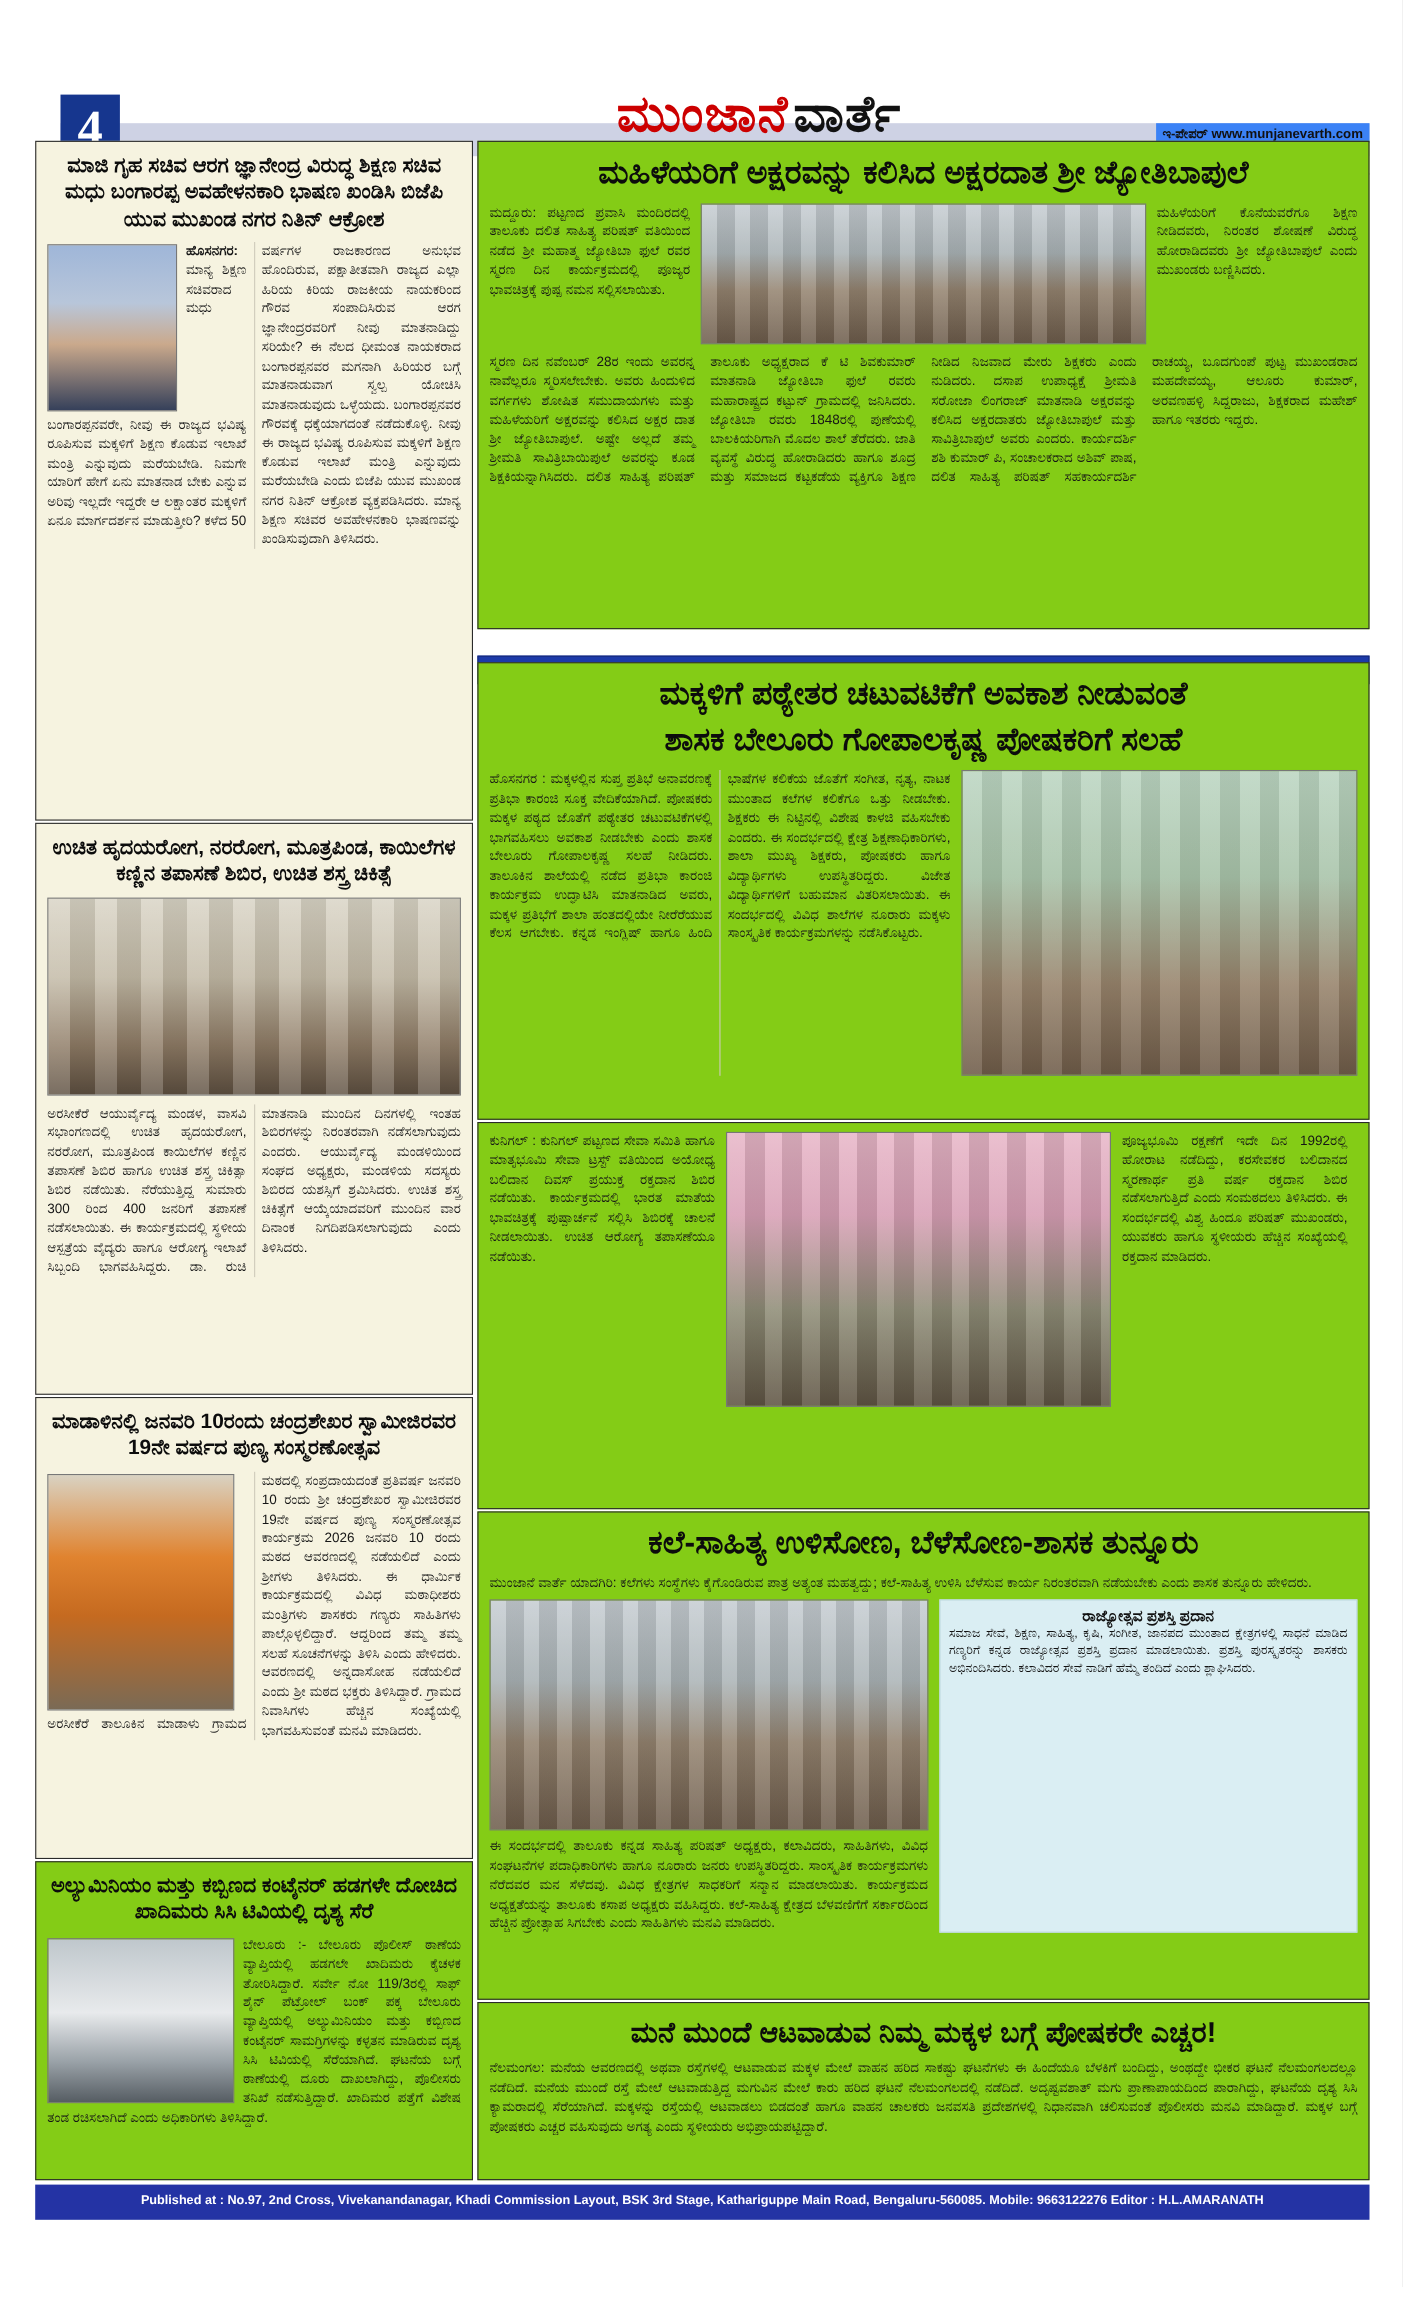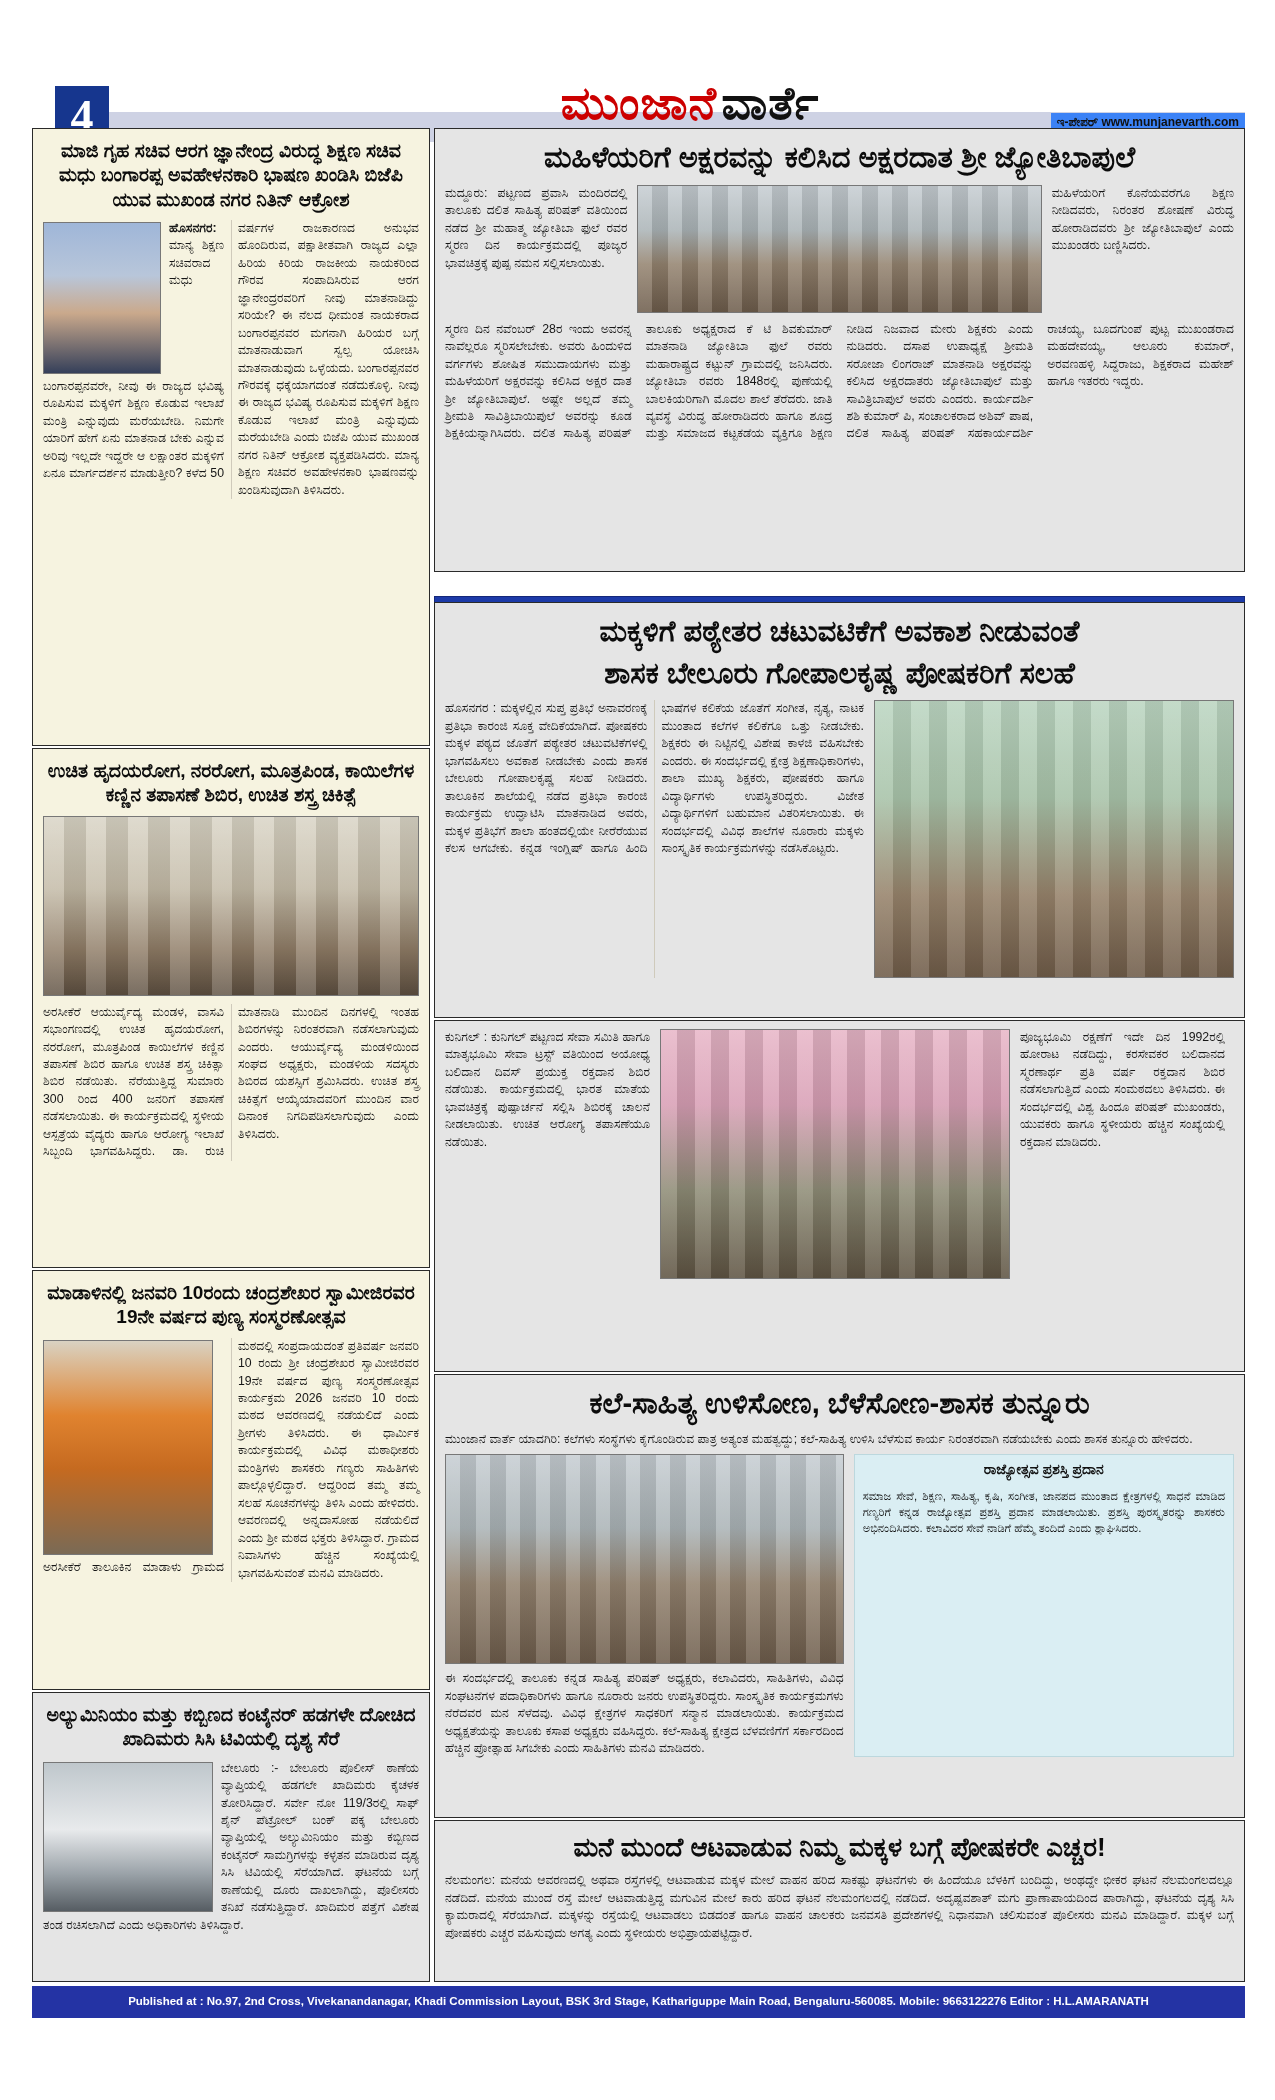--- a/index.html
+++ b/index.html
@@ -12,21 +12,21 @@
            font-family:"Liberation Serif",serif;}
   .masthead{position:absolute;left:430px;top:80px;width:520px;text-align:center;line-height:1;}
   .masthead .w1{color:#cc0000;font-size:46px;font-weight:bold;letter-spacing:1px;}
   .masthead .w2{color:#111;font-size:46px;font-weight:bold;letter-spacing:1px;}
   .masthead .tag{display:block;font-size:13px;color:#222;margin-top:2px;font-weight:bold;}
   .hinfo{position:absolute;right:30px;top:110px;width:260px;text-align:right;line-height:1.35;}
   .hinfo .ep{background:#3b82f6;display:inline-block;padding:1px 6px;font-size:12px;font-weight:bold;}
   .hinfo .dk{font-size:13px;font-weight:bold;color:#1a1a1a;}
   .hinfo .de{font-size:12px;font-weight:bold;color:#111;}
   
-  .art{position:absolute;border:1px solid #2a2a2a;box-sizing:border-box;padding:8px 10px;background:#e5e5e5;overflow:hidden;}
+  .art{position:absolute;border:1px solid #2a2a2a;box-sizing:border-box;padding:8px 10px;background:#84cc16;overflow:hidden;}
   .art.cream{background:#f6f3e0;}
   .hl{font-weight:bold;text-align:center;color:#0c0c0c;line-height:1.28;margin:2px 0 8px 0;}
   .hl.s19{font-size:19px;}
   .hl.s28{font-size:29px;line-height:1.3;}
   .hl.s26{font-size:26px;}
   .body{font-size:12.3px;line-height:1.42;text-align:justify;color:#161616;}
   .cols2{column-count:2;column-gap:14px;column-rule:1px solid #cfcabb;}
   .cols4{column-count:4;column-gap:14px;}
   .dateline{font-weight:bold;}
   
@@ -46,21 +46,21 @@
   .ph-portrait{background:linear-gradient(180deg,#9fb6d8 0%,#b8c6da 35%,#caa98c 60%,#35405a 100%);}
   .ph-tent{background:linear-gradient(180deg,#d9d2c2 0%,#e0832f 35%,#c56a20 60%,#7a6a55 100%);}
   .ph-van{background:linear-gradient(180deg,#bfc7cc 0%,#e8eaec 45%,#9aa2a8 75%,#565d63 100%);}
   
   .epbar{position:absolute;left:434px;top:596px;width:811px;height:26px;background:#1c3aa8;color:#fff;
          display:flex;align-items:center;justify-content:flex-end;font-size:15px;font-weight:bold;border:1px solid #14287a;box-sizing:border-box;gap:48px;}
   .epbar .rule{flex:1;height:2px;background:#fff;margin:0 10px;opacity:.9;}
   
   .row{display:flex;gap:10px;}
   .cyanbox{background:#daeef3;border:1px solid #bcd8de;padding:6px 8px;box-sizing:border-box;}
-  .cyanbox .bt{font-weight:bold;text-align:center;font-size:14px;margin-bottom:11px;}
+  .cyanbox .bt{font-weight:bold;text-align:center;font-size:14px;margin-bottom:0;}
   .cyanbox .bb{font-size:11.4px;line-height:1.38;text-align:justify;}
   
   .footer{position:absolute;left:32px;top:1986px;width:1213px;height:32px;background:#2433a4;color:#fff;
           display:flex;flex-direction:column;align-items:center;justify-content:center;font-size:11.5px;font-weight:bold;line-height:1.35;}
 </style>
 </head>
 <body>
 
 <div class="page">
 

